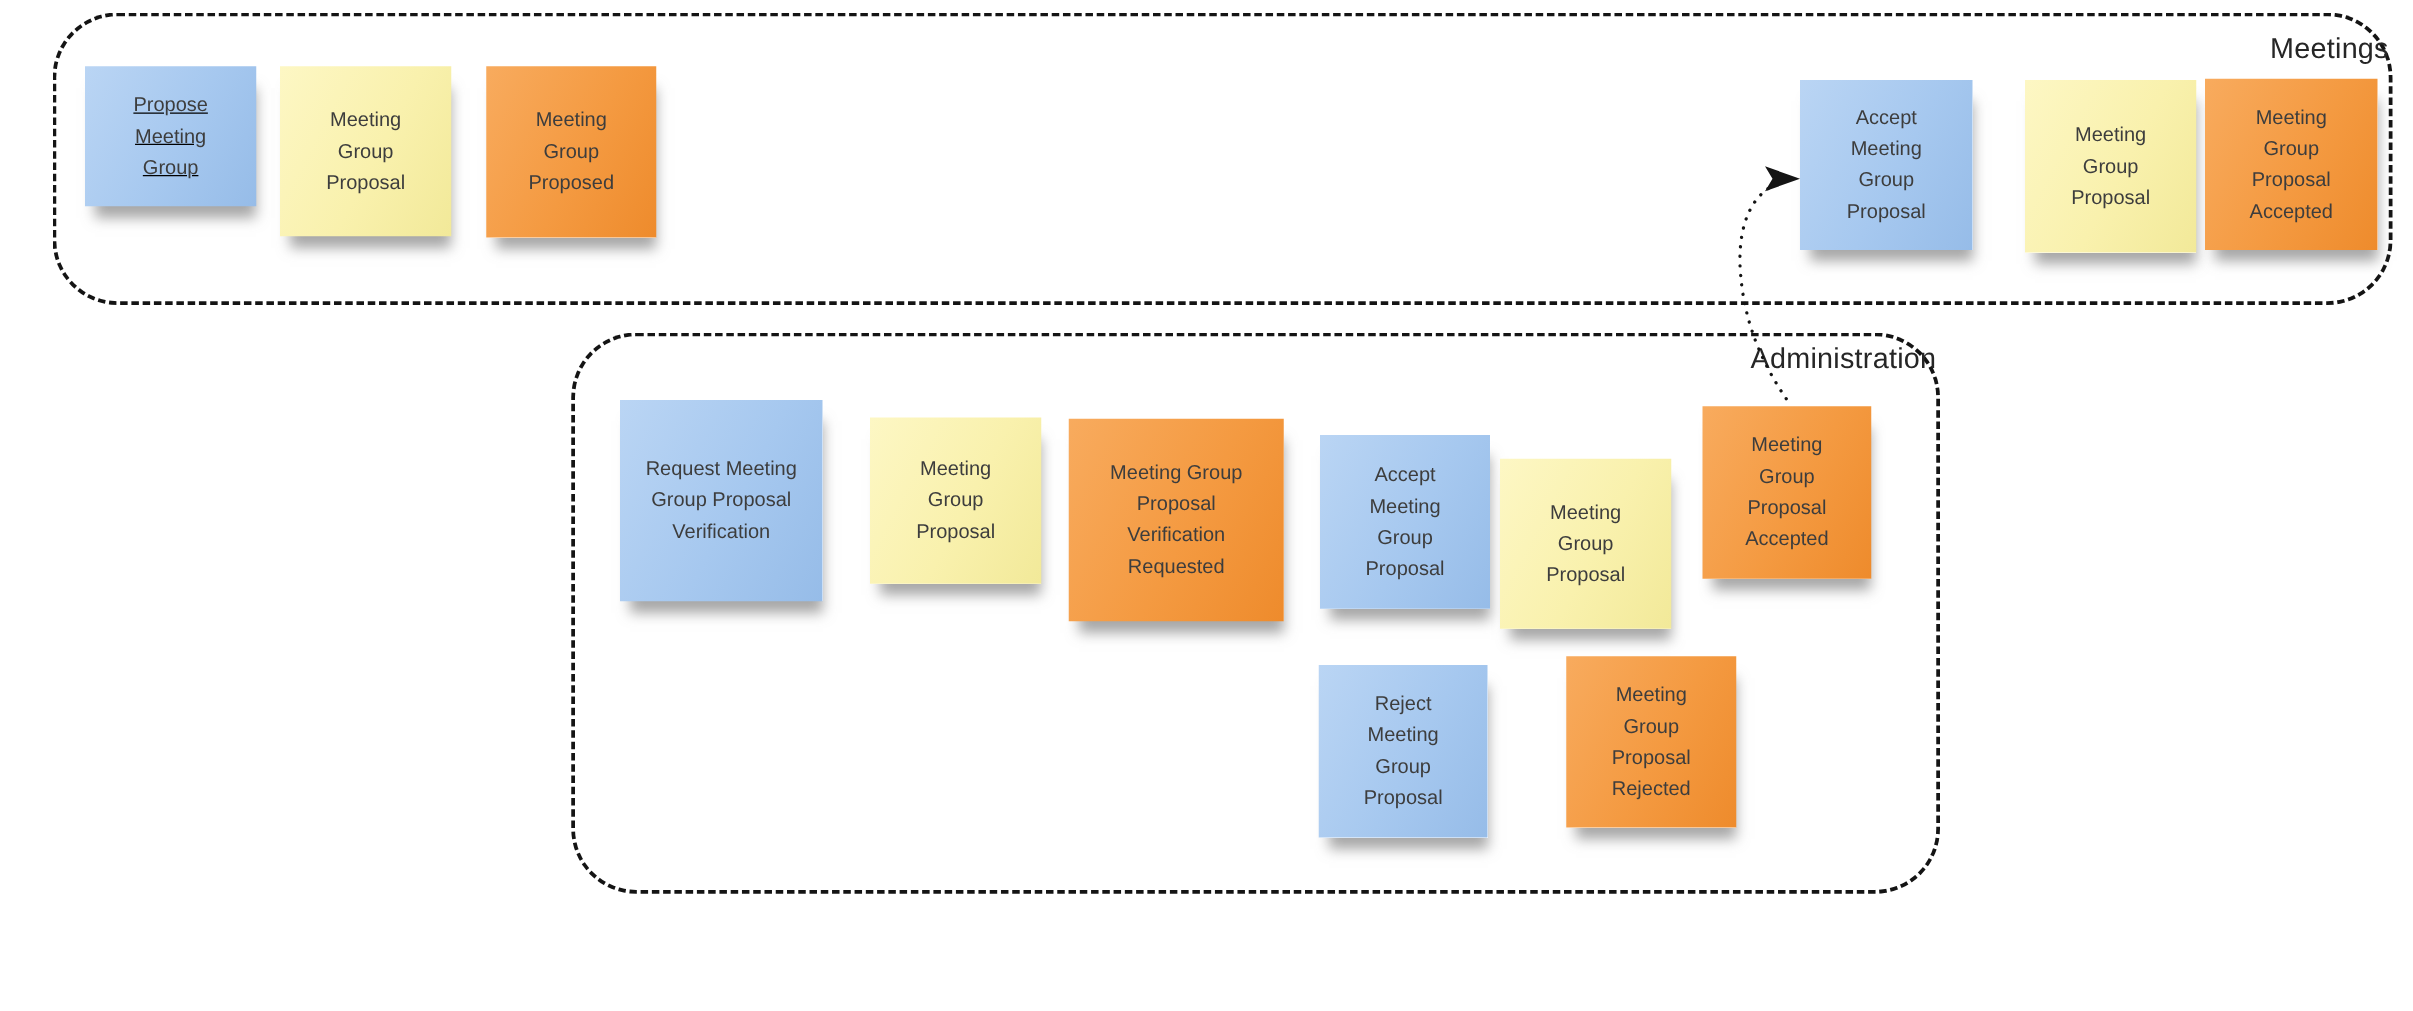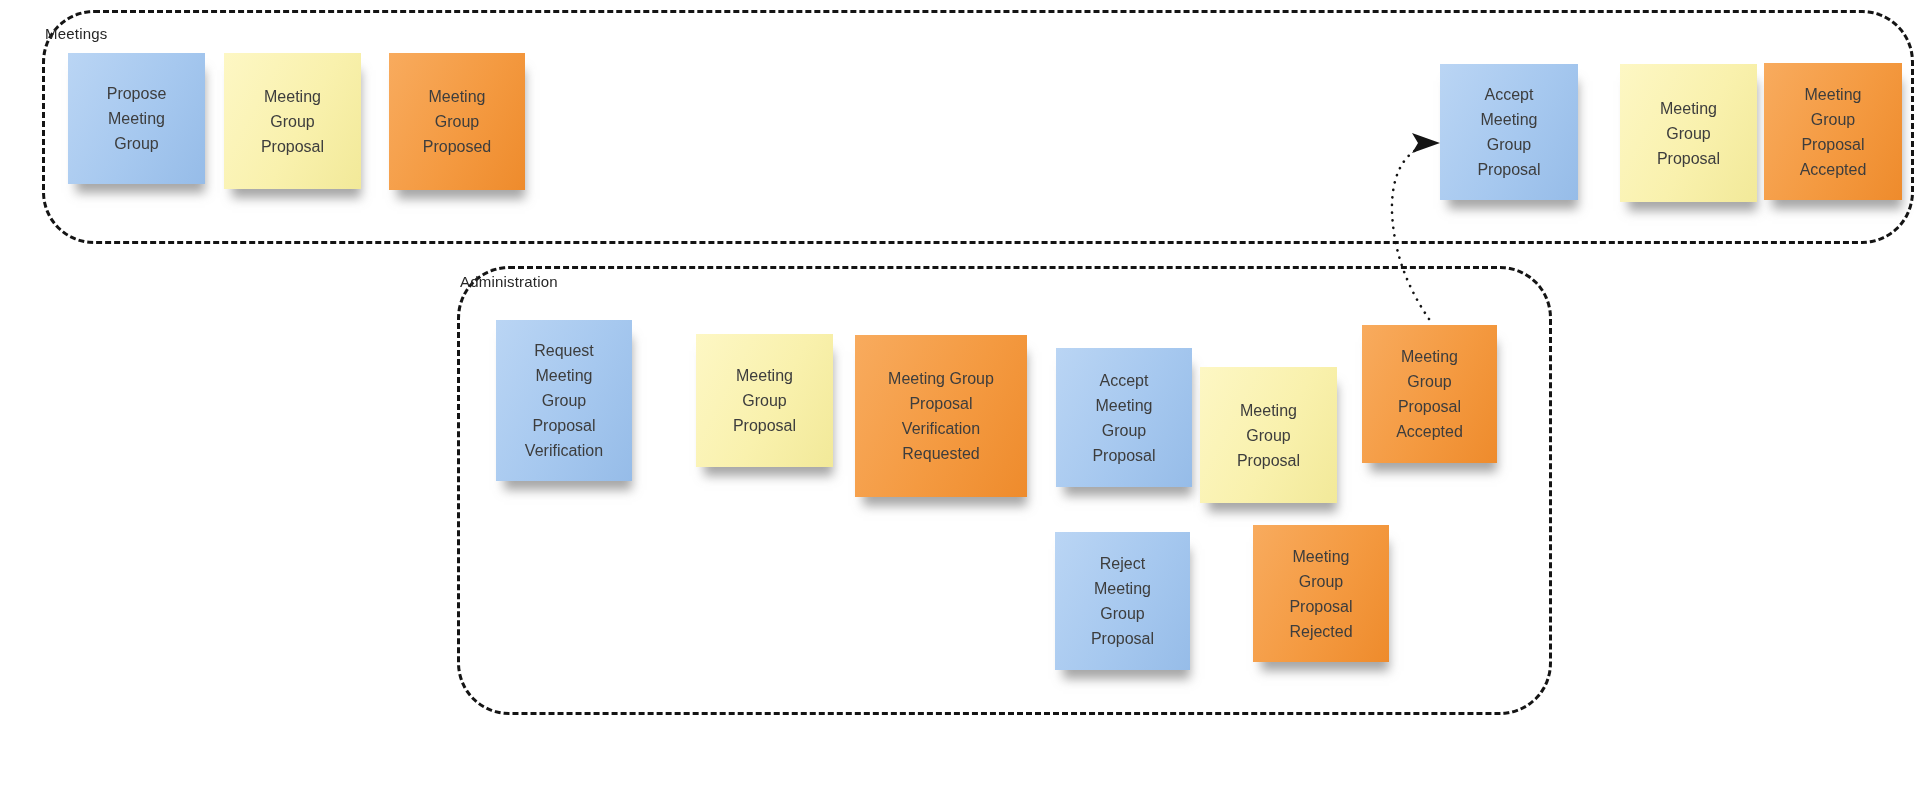--- a/index.html
+++ b/index.html
@@ -17,22 +17,22 @@
   .group {
     position: absolute;
     border: 3px dashed var(--border-dash, #141414);
     border-radius: 52px;
     background: transparent;
   }
   .group-title {
     position: absolute;
     left: 0; right: 0;
     top: 12px;
-    text-align: left;
-    font-size: 15px;
+    text-align: right;
+    font-size: 23px;
     font-weight: 400;
     color: var(--title-text, #262626);
     letter-spacing: 0.2px;
   }
   .group[data-group-index="1"] .group-title { top: 4px; }
 
   .note {
     position: absolute;
     display: flex;
     align-items: center;
@@ -87,21 +87,21 @@
 
   <section class="group" data-group-index="0" style="left: 42px; top: 10px; width: 1872px; height: 234px;">
     <h2 class="group-title">Meetings</h2>
   </section>
 
   <section class="group" data-group-index="1" style="left: 457px; top: 266px; width: 1095px; height: 449px;">
     <h2 class="group-title">Administration</h2>
   </section>
 
   <div id="notes-layer">
-      <div class="note note-blue" style="left: 68px; top: 53px; width: 137px; height: 131px;">
+      <div class="note note-blue" style="left: 68px; top: 53px; width: 137px; height: 112px; text-decoration: underline;">
         <span class="note-text">Propose
 Meeting
 Group</span>
       </div>
       <div class="note note-yellow" style="left: 224px; top: 53px; width: 137px; height: 136px;">
         <span class="note-text">Meeting
 Group
 Proposal</span>
       </div>
       <div class="note note-orange" style="left: 389px; top: 53px; width: 136px; height: 137px;">
@@ -119,21 +119,21 @@
         <span class="note-text">Meeting
 Group
 Proposal</span>
       </div>
       <div class="note note-orange" style="left: 1764px; top: 63px; width: 138px; height: 137px;">
         <span class="note-text">Meeting
 Group
 Proposal
 Accepted</span>
       </div>
-      <div class="note note-blue" style="left: 496px; top: 320px; width: 136px; height: 161px;">
+      <div class="note note-blue" style="left: 496px; top: 320px; width: 162px; height: 161px;">
         <span class="note-text">Request Meeting
 Group Proposal
 Verification</span>
       </div>
       <div class="note note-yellow" style="left: 696px; top: 334px; width: 137px; height: 133px;">
         <span class="note-text">Meeting
 Group
 Proposal</span>
       </div>
       <div class="note note-orange" style="left: 855px; top: 335px; width: 172px; height: 162px;">

